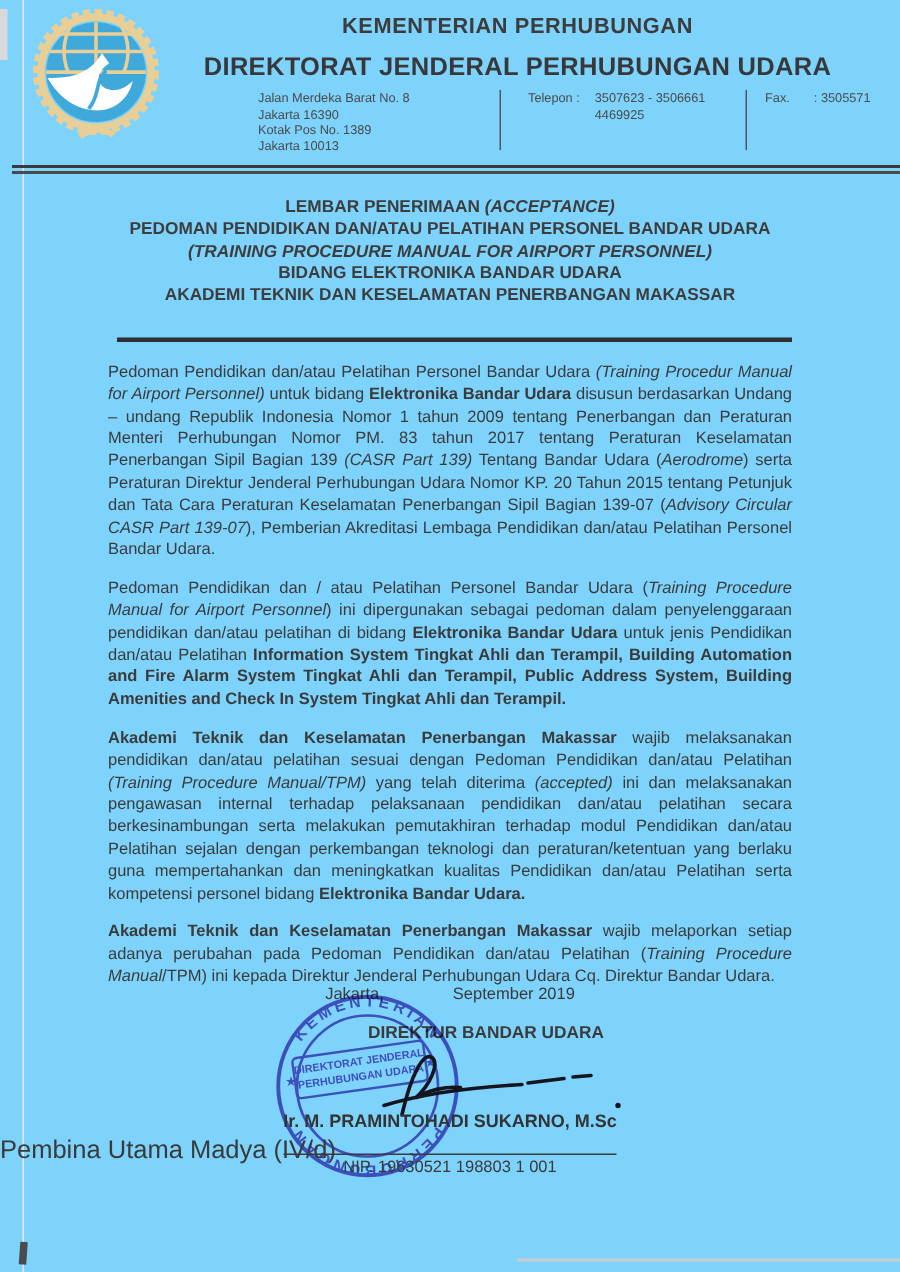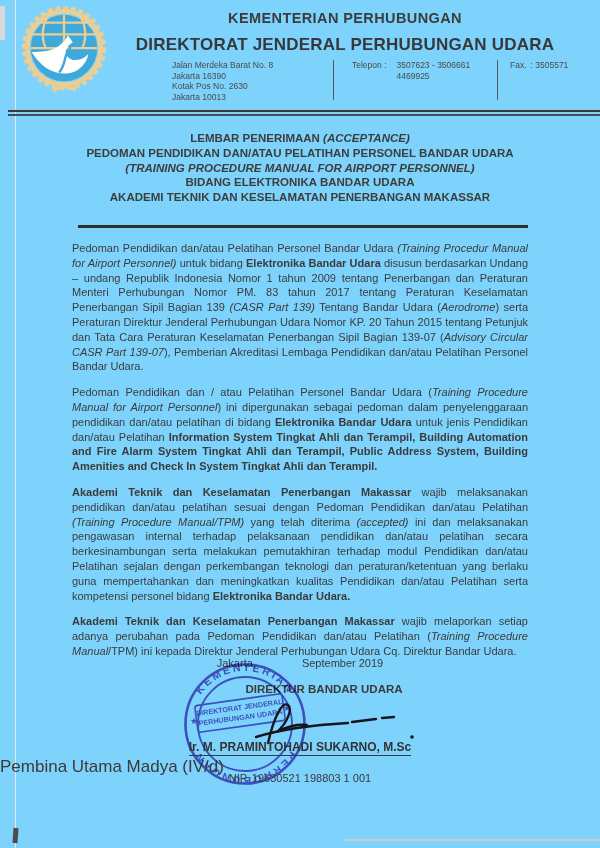--- a/index.html
+++ b/index.html
@@ -16,21 +16,21 @@
   
   .logo{position:absolute;left:20px;top:3px;width:88px;height:98px;}
   .hdr-titles{position:absolute;left:112px;top:10px;width:466px;text-align:center;}
   .hdr-ministry{font-size:14.5px;font-weight:bold;letter-spacing:.4px;color:#3c3c3c;}
   .hdr-directorate{font-size:17px;font-weight:bold;letter-spacing:.2px;color:#38383a;margin-top:9px;}
   .hdr-contact{position:absolute;top:60px;left:0;width:600px;font-size:8.5px;color:#4a4a4a;line-height:10.5px;}
   .addr{position:absolute;left:172px;top:0;}
   .vdiv{position:absolute;top:0;width:1px;height:40px;background:#555;}
   .vdiv1{left:333px;} .vdiv2{left:497px;}
   .tel{position:absolute;left:352px;top:0;display:flex;gap:10px;}
-  .fax{position:absolute;left:510px;top:0;display:flex;gap:4px;}
+  .fax{position:absolute;left:510px;top:0;display:flex;gap:16px;}
   .rule-top{position:absolute;left:8px;top:110px;width:592px;height:2px;background:#3a3a3e;}
   .rule-bot{position:absolute;left:8px;top:114px;width:592px;height:2px;background:#4a4a4e;}
 
   
   .title-block{position:absolute;left:40px;top:131px;width:520px;text-align:center;
     font-weight:bold;font-size:11.5px;line-height:14.8px;color:#3d3d3d;}
   .italic{font-style:italic;}
 
   .title-rule{position:absolute;left:78px;top:225px;width:450px;height:3px;background:#2e2e33;}
 
@@ -41,21 +41,21 @@
   .s-i{font-style:italic;}
   .s-b{font-weight:bold;}
   .s-bi{font-weight:bold;}
 
   
   .date-line{position:absolute;left:0;top:657px;width:600px;display:flex;justify-content:center;gap:46px;font-size:11px;text-align:center;}
   .sig-title{position:absolute;left:0;top:683px;width:600px;text-align:center;font-size:11.5px;font-weight:bold;color:#3b3b3b;padding-left:24px;}
   .stamp{position:absolute;left:182px;top:661px;width:126px;height:126px;opacity:.82;mix-blend-mode:multiply;}
   .signature{position:absolute;left:252px;top:693px;width:175px;height:58px;}
   .sig-name{position:absolute;left:0;top:740px;width:600px;text-align:center;font-size:12px;font-weight:bold;color:#333;}
-  .sig-name span{border-bottom:1.5px solid #3a3a3a;padding-bottom:1px;}
+  .sig-name span{border-bottom:1.5px solid #3a3a3a;padding-bottom:15px;}
   .sig-rank{position:absolute;left:0;top:757px;width:600px;text-align:left;font-size:17px;}
   .sig-nip{position:absolute;left:0;top:772px;width:600px;text-align:center;font-size:11px;}
 </style>
 </head>
 <body>
 
 <div class="page">
 
   <div class="scan-vline"></div>
   <div class="scan-corner"></div>
@@ -79,21 +79,21 @@
 
   <div class="hdr-titles">
     <div class="hdr-ministry">KEMENTERIAN PERHUBUNGAN</div>
     <div class="hdr-directorate">DIREKTORAT JENDERAL PERHUBUNGAN UDARA</div>
   </div>
 
   <div class="hdr-contact">
     <div class="addr">
       <div>Jalan Merdeka Barat No. 8</div>
       <div>Jakarta 16390</div>
-      <div>Kotak Pos No. 2630</div>
+      <div>Kotak Pos No. 1389</div>
       <div>Jakarta 10013</div>
     </div>
     <div class="vdiv vdiv1"></div>
     <div class="tel">
       <div>Telepon :</div>
       <div>
         <div>3507623 - 3506661</div>
         <div>4469925</div>
       </div>
     </div>

